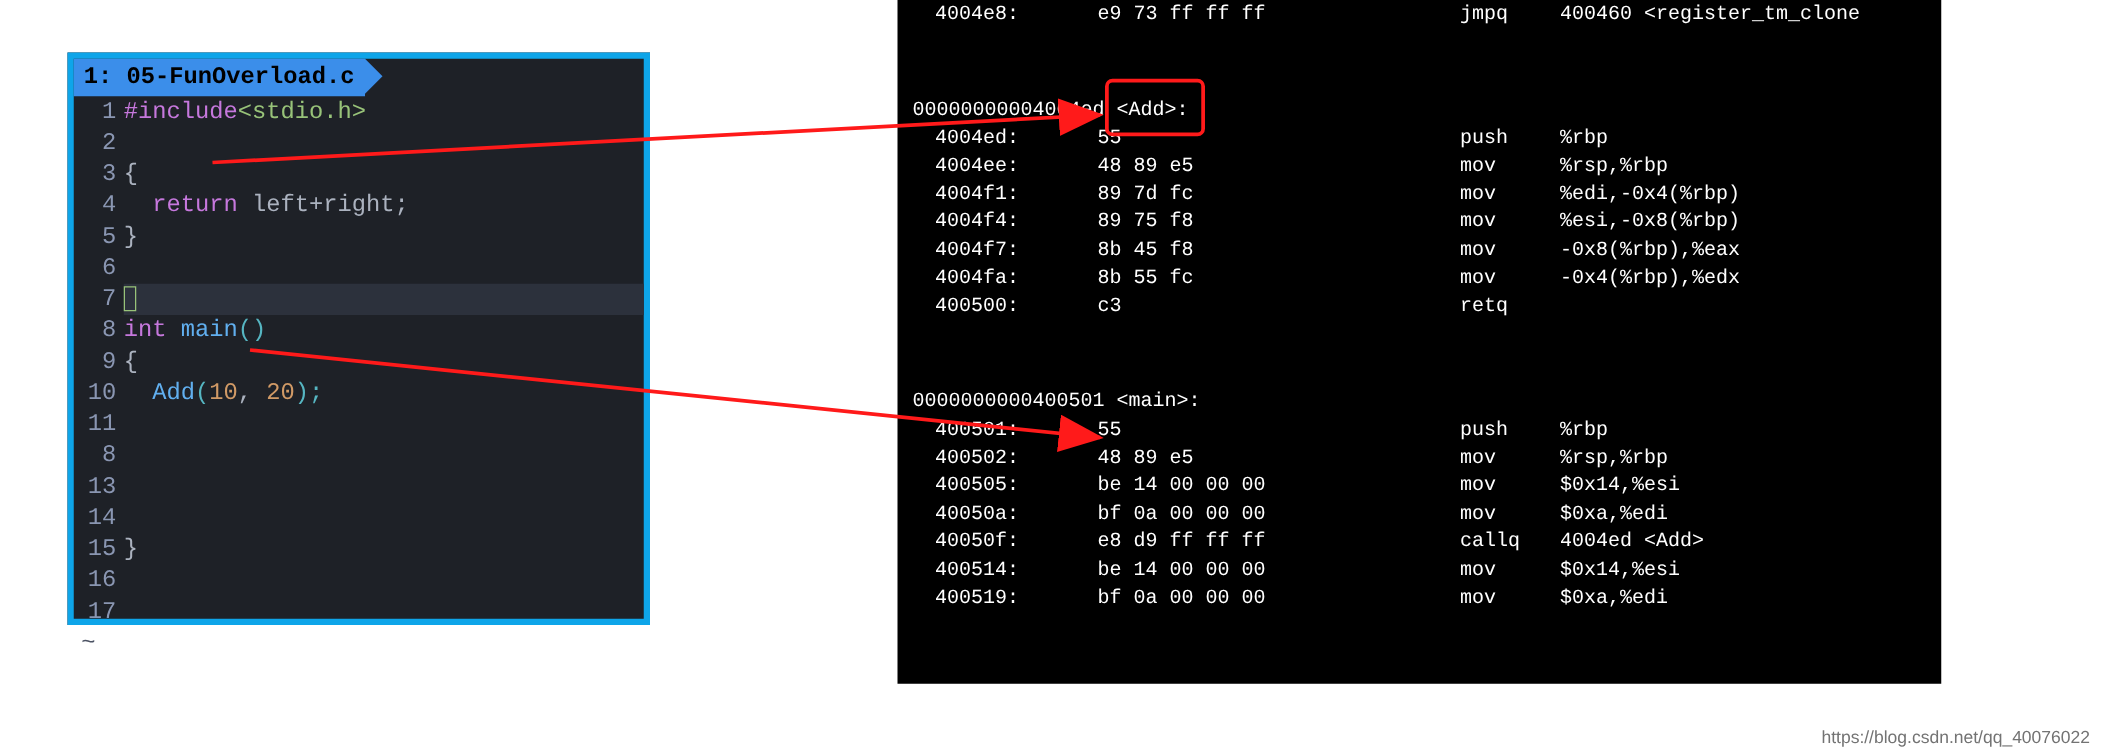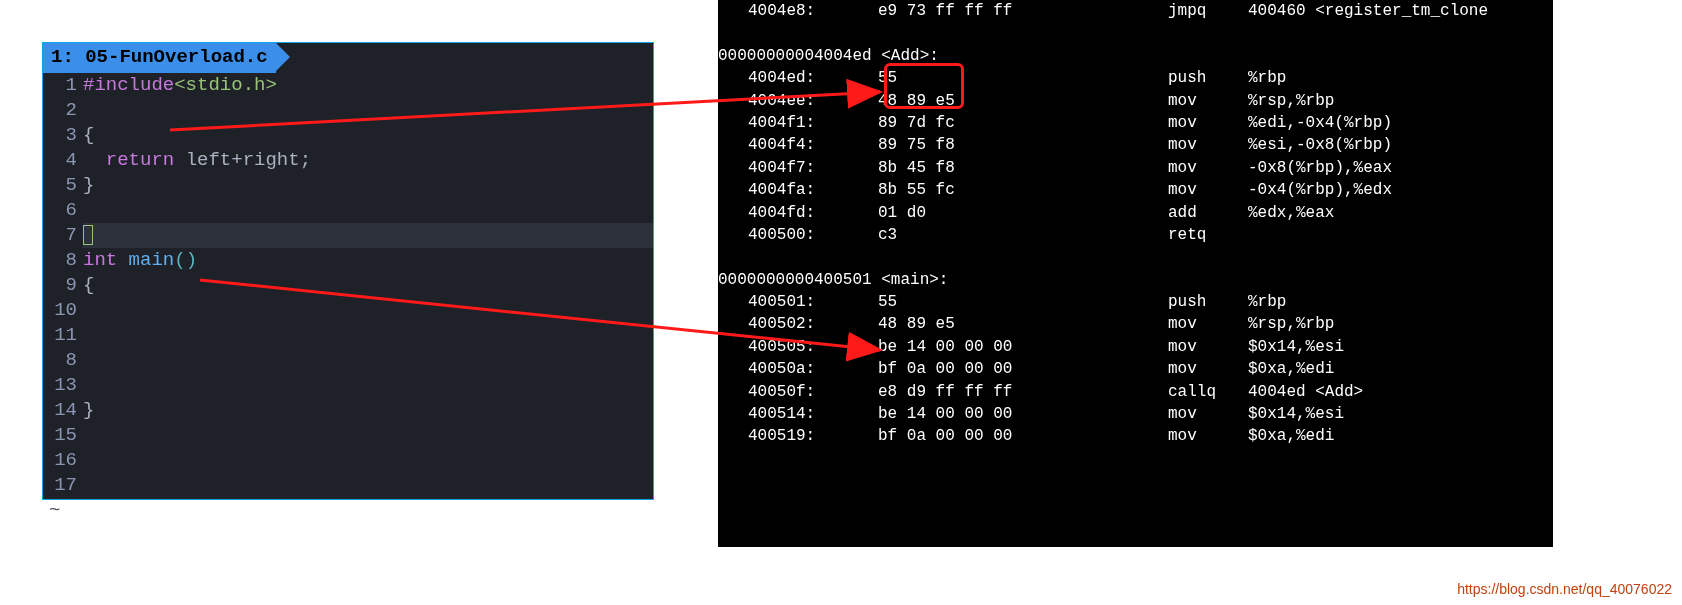--- a/index.html
+++ b/index.html
@@ -6,26 +6,26 @@
   body {
     width: 1682px;
     height: 605px;
     background: #ffffff;
     font-family: 'Consolas','Courier New',monospace;
     position: relative;
     overflow: hidden;
   }
   .editor {
     position: absolute;
-    left: 42px;
+    left: 54px;
     top: 42px;
-    width: 612px;
+    width: 466px;
     height: 458px;
     background: #1e2127;
-    border: 1px solid #0ea5e9;
+    border: 5px solid #0ea5e9;
     font-size: 19px;
     line-height: 1.35;
   }
   .tab {
     background: #3b8eea;
     color: #000;
     display: inline-block;
     padding: 2px 8px;
     font-weight: bold;
     position: relative;
@@ -82,40 +82,40 @@
     font-size: 16px;
     line-height: 1.4;
     padding: 0 0 8px 0;
     overflow: hidden;
   }
   .terminal .tline { white-space: pre; }
   .addr  { display: inline-block; width: 160px; text-align: left; padding-left: 30px; }
   .bytes { display: inline-block; width: 290px; }
   .mnem  { display: inline-block; width: 80px; }
   .ops   { display: inline-block; }
-  .label-line { padding-left: 0; }
+  .label-line { padding-left: 12px; margin-top: 32px; }
 
   .highlight-box {
     position: absolute;
     border: 3px solid #ff1a1a;
     border-radius: 6px;
     pointer-events: none;
   }
   svg.arrows {
     position: absolute;
     left: 0; top: 0;
     width: 1682px;
     height: 605px;
     pointer-events: none;
   }
   .watermark {
     position: absolute;
     right: 10px;
     bottom: 8px;
-    color: #c2410c;
+    color: #737373;
     font-size: 14px;
     font-family: Arial,sans-serif;
   }
 </style>
 </head>
 <body>
 
 <div class="editor">
   <div class="tab">1: 05-FunOverload.c</div>
   <div class="editor-body">
@@ -141,41 +141,41 @@
     <div class="code">
       <div><span class="tok-include">#include</span><span class="tok-string">&lt;stdio.h&gt;</span></div>
       <div> </div>
       <div><span class="tok-brace">{</span></div>
       <div>  <span class="tok-kw">return</span><span class="tok-id"> left+right;</span></div>
       <div><span class="tok-brace">}</span></div>
       <div> </div>
       <div class="line-hl"><span class="cursor"></span></div>
       <div><span class="tok-type">int </span><span class="tok-func">main</span><span class="tok-paren">(</span><span class="tok-paren">)</span></div>
       <div><span class="tok-brace">{</span></div>
+      <div>  <span class="tok-func">Add</span><span class="tok-paren">(</span><span class="tok-num">10</span><span class="tok-id">, </span><span class="tok-num">20</span><span class="tok-paren">);</span></div>
       <div> </div>
       <div> </div>
       <div> </div>
       <div> </div>
       <div><span class="tok-brace">}</span></div>
     </div>
   </div>
   <div class="tilde">~</div>
 </div>
 
 <div class="terminal" id="term">
     <div class="tline"><span class="addr">4004e8:</span><span class="bytes">e9 73 ff ff ff</span><span class="mnem">jmpq</span><span class="ops">400460 &lt;register_tm_clone</span></div>
     <div class="tline">&nbsp;</div>
     <div class="tline label-line">00000000004004ed &lt;Add&gt;:</div>
     <div class="tline"><span class="addr">4004ed:</span><span class="bytes">55</span><span class="mnem">push</span><span class="ops">%rbp</span></div>
     <div class="tline"><span class="addr">4004ee:</span><span class="bytes">48 89 e5</span><span class="mnem">mov</span><span class="ops">%rsp,%rbp</span></div>
     <div class="tline"><span class="addr">4004f1:</span><span class="bytes">89 7d fc</span><span class="mnem">mov</span><span class="ops">%edi,-0x4(%rbp)</span></div>
     <div class="tline"><span class="addr">4004f4:</span><span class="bytes">89 75 f8</span><span class="mnem">mov</span><span class="ops">%esi,-0x8(%rbp)</span></div>
     <div class="tline"><span class="addr">4004f7:</span><span class="bytes">8b 45 f8</span><span class="mnem">mov</span><span class="ops">-0x8(%rbp),%eax</span></div>
     <div class="tline"><span class="addr">4004fa:</span><span class="bytes">8b 55 fc</span><span class="mnem">mov</span><span class="ops">-0x4(%rbp),%edx</span></div>
-    <div class="tline"><span class="addr">4004fd:</span><span class="bytes">01 d0</span><span class="mnem">add</span><span class="ops">%edx,%eax</span></div>
     <div class="tline"><span class="addr">400500:</span><span class="bytes">c3</span><span class="mnem">retq</span><span class="ops"></span></div>
     <div class="tline">&nbsp;</div>
     <div class="tline label-line">0000000000400501 &lt;main&gt;:</div>
     <div class="tline"><span class="addr">400501:</span><span class="bytes">55</span><span class="mnem">push</span><span class="ops">%rbp</span></div>
     <div class="tline"><span class="addr">400502:</span><span class="bytes">48 89 e5</span><span class="mnem">mov</span><span class="ops">%rsp,%rbp</span></div>
     <div class="tline"><span class="addr">400505:</span><span class="bytes">be 14 00 00 00</span><span class="mnem">mov</span><span class="ops">$0x14,%esi</span></div>
     <div class="tline"><span class="addr">40050a:</span><span class="bytes">bf 0a 00 00 00</span><span class="mnem">mov</span><span class="ops">$0xa,%edi</span></div>
     <div class="tline"><span class="addr">40050f:</span><span class="bytes">e8 d9 ff ff ff</span><span class="mnem">callq</span><span class="ops">4004ed &lt;Add&gt;</span></div>
     <div class="tline"><span class="addr">400514:</span><span class="bytes">be 14 00 00 00</span><span class="mnem">mov</span><span class="ops">$0x14,%esi</span></div>
     <div class="tline"><span class="addr">400519:</span><span class="bytes">bf 0a 00 00 00</span><span class="mnem">mov</span><span class="ops">$0xa,%edi</span></div>

